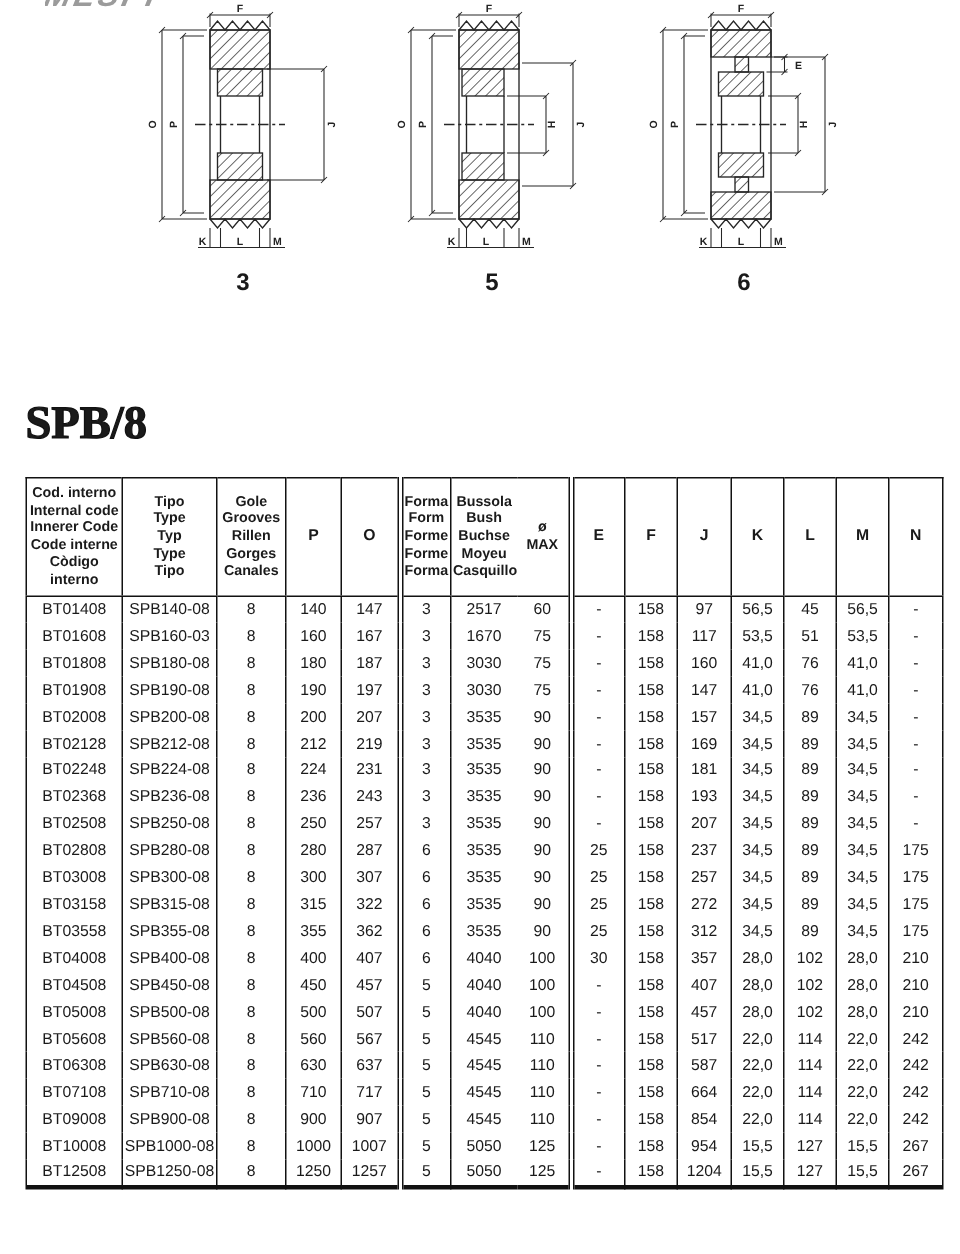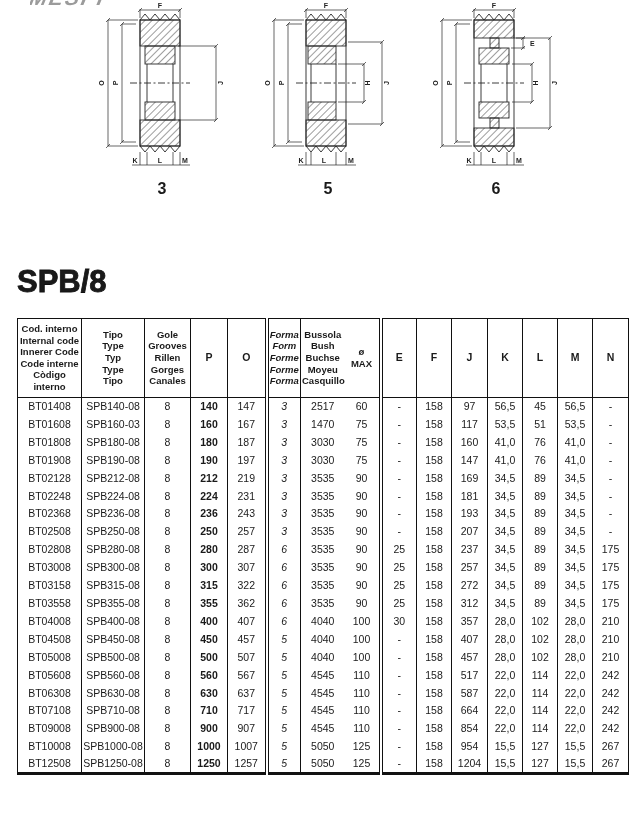--- a/index.html
+++ b/index.html
@@ -14,36 +14,36 @@
     display:block; margin-top:-14px; font:italic bold 21px "Liberation Sans",sans-serif;
     color:#9b9b9b; letter-spacing:2px; transform:skewX(-12deg);
   }
   
   .diag { position:absolute; top:2px; }
   .diag text { font:bold 7px "Liberation Sans",sans-serif; fill:#222; }
   .form-num { position:absolute; top:180px; width:140px; text-align:center;
     font-size:16px; font-weight:bold; }
   
   .title { position:absolute; left:17px; top:264px; font-size:31px; font-weight:bold;
-    letter-spacing:0px; -webkit-text-stroke:0.8px #111; }
+    letter-spacing:0px;font-family:Liberation Serif, serif; -webkit-text-stroke:0.8px #111; }
   
   .tbl-wrap { position:absolute; left:17px; top:318px; }
   table { border-collapse:collapse; table-layout:fixed; width:611px;
     border:1.5px solid #111; border-bottom:3px solid #111; }
   th,td { border-left:1px solid #111; text-align:center; vertical-align:middle;
     font-family:"Liberation Sans",sans-serif; overflow:hidden; }
   th { border-bottom:1.5px solid #111; font-weight:bold; font-size:9.5px;
     line-height:11.6px; padding:4px 1px; white-space:pre-line; }
   th.letter { font-size:10.5px; }
   td { font-size:10.5px; height:17.92px; padding:0 1px; }
   th:nth-child(1), td:nth-child(1) { border-left:none; }
-  th:nth-child(6), td:nth-child(6) { border-left:4px double #111;font-style:italic; }
+  th:nth-child(6), td:nth-child(6) { border-left:4px double #111; }
   th:nth-child(8), td:nth-child(8) { border-left:none; }
   th:nth-child(9), td:nth-child(9) { border-left:4px double #111; }
-  td.bold { font-weight:bold; }
+  td.bold { font-weight:normal; }
 </style>
 </head>
 <body>
 
 <div class="page">
 
   <div class="logo-clip">
     <span>MESPI</span>
   </div>
 
@@ -239,21 +239,21 @@
             <td>56,5</td>
             <td>-</td>
           </tr>
           <tr>
             <td>BT01608</td>
             <td>SPB160-03</td>
             <td>8</td>
             <td class="bold">160</td>
             <td>167</td>
             <td>3</td>
-            <td>1470</td>
+            <td>1670</td>
             <td>75</td>
             <td>-</td>
             <td>158</td>
             <td>117</td>
             <td>53,5</td>
             <td>51</td>
             <td>53,5</td>
             <td>-</td>
           </tr>
           <tr>
@@ -281,20 +281,37 @@
             <td>197</td>
             <td>3</td>
             <td>3030</td>
             <td>75</td>
             <td>-</td>
             <td>158</td>
             <td>147</td>
             <td>41,0</td>
             <td>76</td>
             <td>41,0</td>
+            <td>-</td>
+          </tr>
+          <tr>
+            <td>BT02008</td>
+            <td>SPB200-08</td>
+            <td>8</td>
+            <td class="bold">200</td>
+            <td>207</td>
+            <td>3</td>
+            <td>3535</td>
+            <td>90</td>
+            <td>-</td>
+            <td>158</td>
+            <td>157</td>
+            <td>34,5</td>
+            <td>89</td>
+            <td>34,5</td>
             <td>-</td>
           </tr>
           <tr>
             <td>BT02128</td>
             <td>SPB212-08</td>
             <td>8</td>
             <td class="bold">212</td>
             <td>219</td>
             <td>3</td>
             <td>3535</td>

